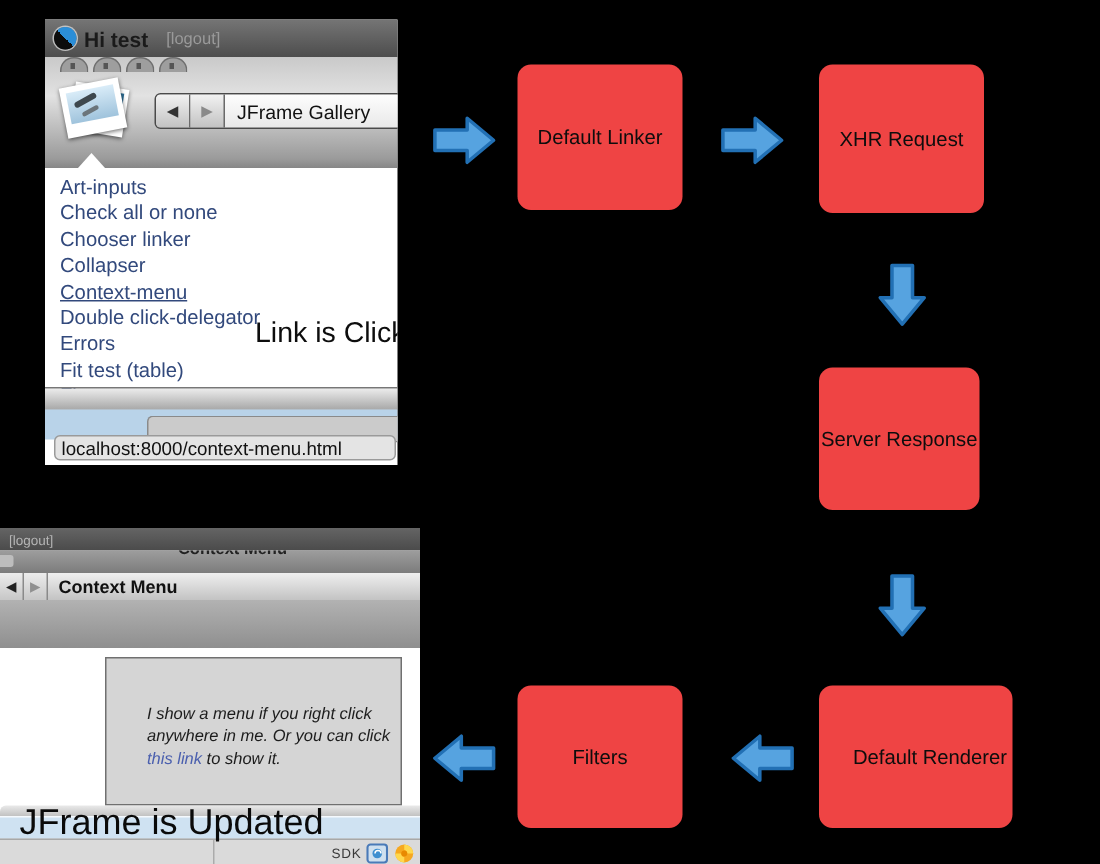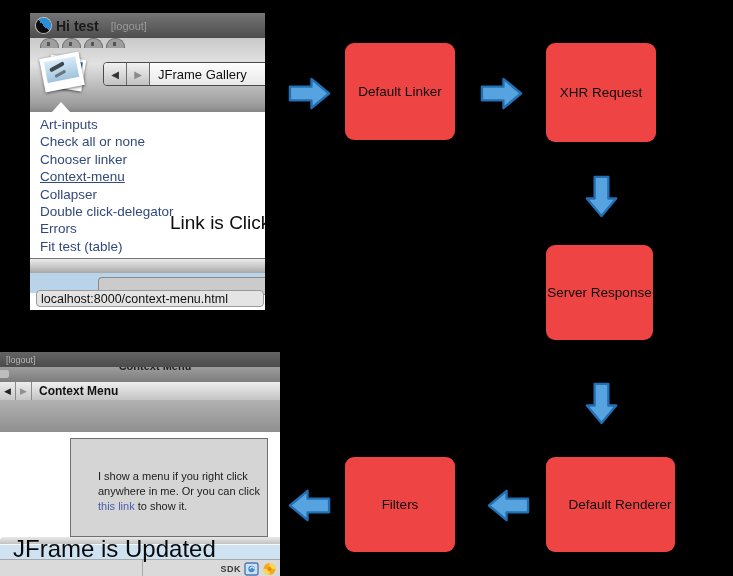--- a/index.html
+++ b/index.html
@@ -79,30 +79,30 @@
   .b-header-title{position:absolute;left:60px;top:-7px;width:190px;text-align:center;
                   font-size:11px;font-weight:bold;color:#222;}
   .b-header-chip{position:absolute;left:0;top:3px;width:9px;height:8px;background:#bdbdbd;border-radius:0 2px 2px 0;}
   .b-toolbar{left:0;top:30px;width:280px;height:18px;background:linear-gradient(#efefef,#c3c3c3);
              border-bottom:1px solid #7d7d7d;display:flex;align-items:stretch;}
   .b-segbtn{width:15px;display:flex;align-items:center;justify-content:center;font-size:9px;color:#222;
             border-right:1px solid #8a8a8a;background:linear-gradient(#ececec,#c7c7c7);}
   .b-segbtn.fwd{color:#909090;}
   .b-toolbar-label{display:flex;align-items:center;padding-left:7px;font-size:12px;font-weight:bold;color:#111;}
   .b-grayarea{left:0;top:48px;width:280px;height:32px;background:linear-gradient(#b2b2b2,#8f8f8f);}
-  .b-content{left:0;top:80px;width:280px;height:105px;background:#fff;}
+  .b-content{left:0;top:80px;width:280px;height:105px;background:#fff;font-style:italic;}
   .ctx-box{position:absolute;left:70px;top:6px;width:196px;height:97px;background:#d5d5d5;border:1px solid #707070;}
   .ctx-text{margin:30px 0 0 27px;font-size:11px;line-height:15px;color:#1c1c1c;}
   .ctx-link{color:#4a5fae;cursor:pointer;}
   .b-sliver{left:0;top:185px;width:280px;height:7px;background:linear-gradient(#e9e9e9,#c2c2c2);border-radius:4px 0 0 0;}
   .b-bluebar{left:0;top:192px;width:280px;height:15px;background:#cfe2f2;border-top:1px solid #f5f9fd;}
   .b-status{left:0;top:207px;width:280px;height:17px;background:#dadada;border-top:1px solid #a8a8a8;}
   .b-status-divider{position:absolute;left:142px;top:0;width:1px;height:17px;background:#ababab;}
   .sdk-group{position:absolute;right:3px;top:0;height:17px;display:flex;align-items:center;gap:3px;}
-  .sdk-label{font-size:9px;font-weight:bold;color:#3a3a3a;letter-spacing:.5px;}
+  .sdk-label{font-size:9px;font-weight:normal;color:#3a3a3a;letter-spacing:.5px;}
   .mini-icon{width:15px;height:14px;display:block;}
   .overlay-bottom{position:absolute;left:13px;top:183px;font-size:24px;color:#0a0a0a;white-space:nowrap;}
 </style>
 </head>
 <body>
 
 <div id="browser-top" class="abs">
   <div class="titlebar abs">
     <span class="appdot"></span>
     <span class="wintitle">Hi test</span>
@@ -140,22 +140,22 @@
         <span>▶</span>
       </div>
       <div class="seglabel">JFrame Gallery</div>
     </div>
   </div>
   <div class="pop-tri"></div>
   <div id="gallery-links">
       <div class="glink">Art-inputs</div>
       <div class="glink">Check all or none</div>
       <div class="glink">Chooser linker</div>
+      <div class="glink">Collapser</div>
       <div class="glink active">Context-menu</div>
-      <div class="glink">Collapser</div>
       <div class="glink">Double click-delegator</div>
       <div class="glink">Errors</div>
       <div class="glink">Fit test (table)</div>
       <div class="glink">Fit text</div>
     </div>
   <div class="overlay-top">Link is Clicked</div>
   <div class="bot-graybar abs"></div>
   <div class="bluebar-top abs">
     <div class="tabrect"></div>
   </div>

